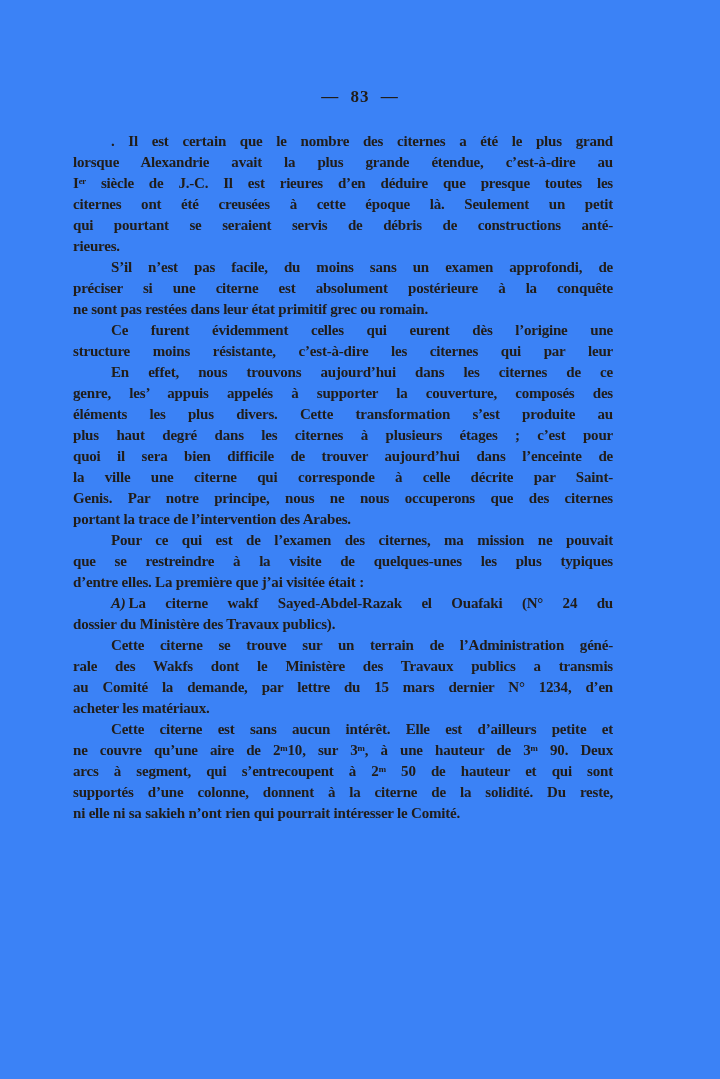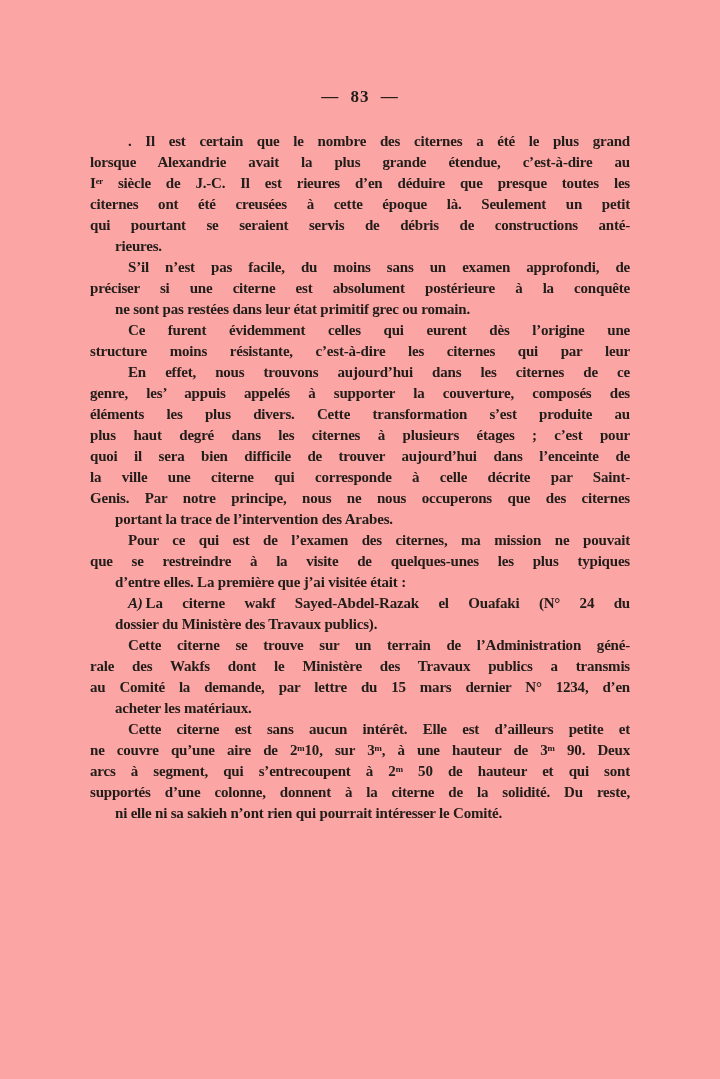--- a/index.html
+++ b/index.html
@@ -4,40 +4,40 @@
 <style>
   html, body {
     margin: 0;
     padding: 0;
     background: #e8e8e8;
   }
   .page {
     position: relative;
     width: 720px;
     height: 1079px;
-    background: #fca5a5;
+    background: #3b82f6;
     font-family: "Liberation Serif", serif;
     color: #211d19;
     overflow: hidden;
   }
   .page-number {
     position: absolute;
     top: 87px;
     left: 90px;
     width: 540px;
     text-align: center;
     font-size: 17px;
     font-weight: 700;
     word-spacing: 6px;
     letter-spacing: 1px;
   }
   .text-block {
     position: absolute;
     top: 131px;
-    left: 90px;
+    left: 73px;
     width: 540px;
     font-size: 15px;
     font-weight: 700;
     letter-spacing: -0.2px;
   }
   .paragraph {
     margin: 0;
     padding: 0;
   }
   .line {
@@ -46,21 +46,20 @@
     overflow: hidden;
     text-align: justify;
     text-align-last: justify;
     white-space: normal;
   }
   .line.first {
     text-indent: 38px;
   }
   .line.last {
     text-align-last: left;
-    margin-left: 25px;
   }
   .line .lead-italic {
     font-style: italic;
     padding-right: 3px;
   }
 </style>
 </head>
 <body>
 
 <div class="page">

